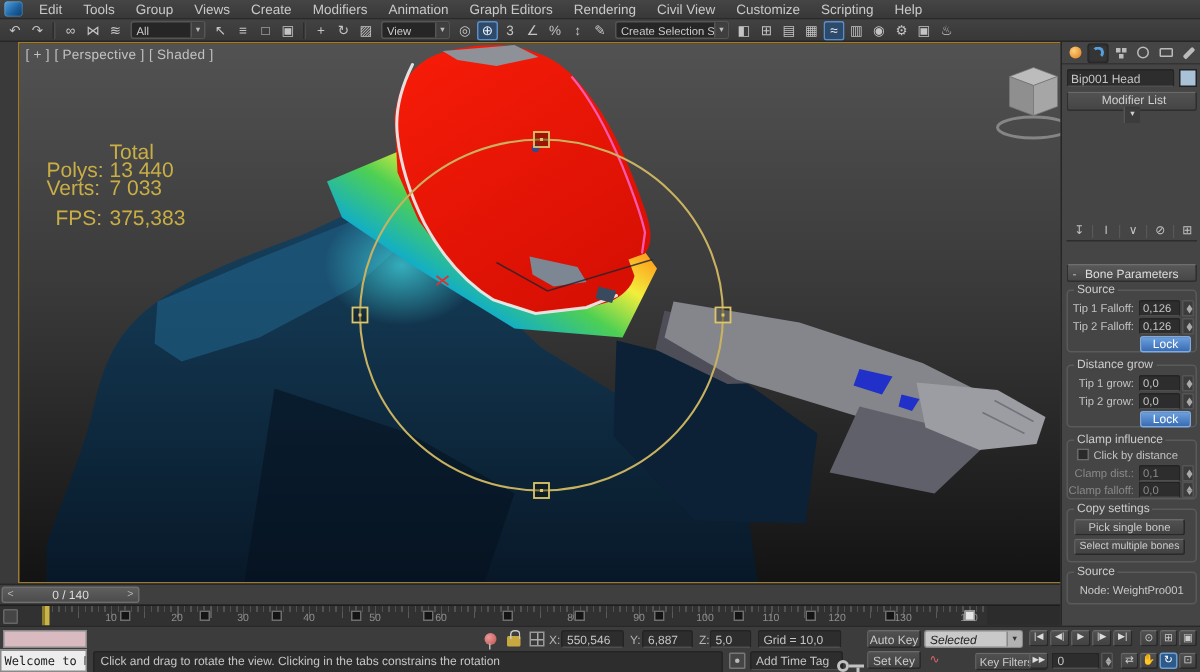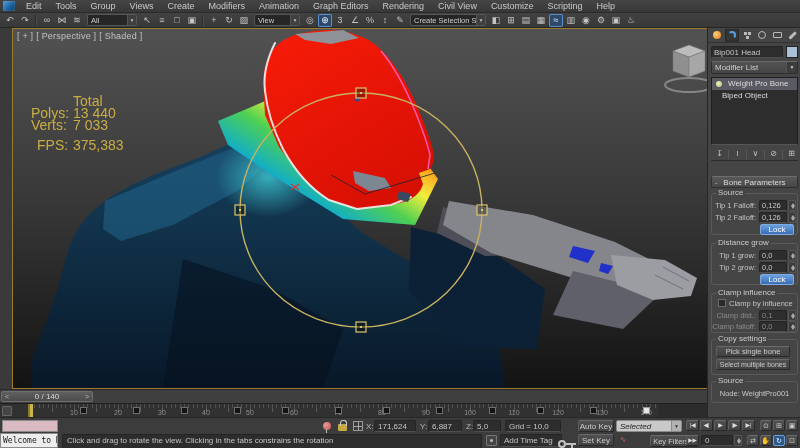--- a/index.html
+++ b/index.html
@@ -85,21 +85,21 @@
   .ptab { width:14px; height:13px; display:flex; align-items:center; justify-content:center; border-radius:2px; }
   .ptab.selected { background:#353535; box-shadow:inset 0 0 2px #111; }
   .ti-create { width:8px; height:8px; border-radius:50%; background:radial-gradient(circle at 35% 35%, #ffcf7a,#e07b1a); }
   .ti-modify { width:8px; height:8px; border:2px solid transparent; border-top-color:#57a0e0; border-right-color:#57a0e0; border-radius:50%; }
   .ti-hier { width:3px; height:3px; background:#bbb; box-shadow:4px 0 #bbb, 2px 4px #bbb; margin:-3px 4px 0 0; }
   .ti-motion { width:8px; height:8px; border:1.5px solid #bbb; border-radius:50%; }
   .ti-display { width:9px; height:6px; border:1.5px solid #bbb; border-radius:1px; }
   .ti-utils { width:9px; height:2.5px; background:#bbb; transform:rotate(-45deg); border-radius:1px; }
   #name-field { position:absolute; left:3px; top:18px; width:72px; height:12px; line-height:11px; padding-left:2px; }
   #color-swatch { position:absolute; left:78px; top:18px; width:12px; height:12px; background:#a9c2d8; border:1px solid #222; }
-  #modlist { position:absolute; left:3px; top:33px; width:87px; height:13px; background:linear-gradient(#525252,#454545); border:1px solid #2e2e2e; border-top-color:#6a6a6a; border-radius:2px; display:flex; align-items:center; }
+  #modlist { position:absolute; left:3px; top:33px; width:87px; height:13px; background:linear-gradient(#525252,#454545); border:1px solid #2e2e2e; border-top-color:#6a6a6a; border-radius:2px; display:flex; align-items:center;flex-direction:column; }
   #modlist .dd-label { flex:1; padding-left:3px; }
   #modlist .dd-arrow { width:11px; height:100%; background:#3c3c3c; border-left:1px solid #555; font-size:5px; text-align:center; line-height:11px; }
   #stack { position:absolute; left:3px; top:49px; width:87px; height:68px; background:#2d2d2d; border:1px solid #1f1f1f; border-bottom-color:#555; }
   .stack-row { height:12px; line-height:12px; color:#ddd; position:relative; white-space:nowrap; overflow:hidden; }
   .stack-row.selected { background:#5a5a62; }
   .stack-row .bulb { position:absolute; left:4px; top:3px; width:6px; height:6px; border-radius:50%; background:radial-gradient(circle at 35% 35%, #f2f2c2,#b9b978); }
   #stack-toolbar { position:absolute; left:3px; top:120px; width:87px; height:13px; display:flex; align-items:center; gap:2px; padding-left:2px; border-bottom:1px solid #2d2d2d; }
   .stk-icon { width:13px; height:11px; font-size:8px; line-height:10px; text-align:center; color:#c2c2c2; }
   .stk-sep { width:1px; height:9px; background:#2c2c2c; border-right:1px solid #585858; }
   #rollout-hdr { position:absolute; left:3px; top:148px; width:87px; height:12px; background:linear-gradient(#585858,#474747); border:1px solid #2e2e2e; border-top-color:#6e6e6e; border-radius:2px; text-align:center; line-height:11px; color:#ddd; }
@@ -313,21 +313,21 @@
   </div>
 
 <div id="statusbar">
   <div id="ml-pink"></div>
   <div id="ml-white">Welcome to M</div>
   <div id="prompt-field" class="sunken">Click and drag to rotate the view.  Clicking in the tabs constrains the rotation</div>
   <div id="pin-icon"></div>
   <div id="lock-icon"></div>
   <div id="gizmo-icon"></div>
   <span class="coord-label" style="left:366px;">X:</span>
-  <div class="coord-field sunken" style="left:374px; width:42px;">171,624</div>
+  <div class="coord-field sunken" style="left:374px; width:42px;">550,546</div>
   <span class="coord-label" style="left:420px;">Y:</span>
   <div class="coord-field sunken" style="left:428px; width:34px;">6,887</div>
   <span class="coord-label" style="left:466px;">Z:</span>
   <div class="coord-field sunken" style="left:473px; width:28px;">5,0</div>
   <div class="coord-field sunken" style="left:505px; width:56px;">Grid = 10,0</div>
   <div id="isolate-icon"></div>
   <div class="sunken" style="position:absolute; left:500px; top:16px; width:62px; height:13px; line-height:12px; padding-left:3px;">Add Time Tag</div>
   <div id="key-icon">
       <div class="ring"></div>
       <div class="stem"></div>
@@ -379,29 +379,20 @@
     <div class="ptab">
         <div class="ti-utils"></div>
       </div>
   </div>
   <div id="name-field" class="sunken">Bip001 Head</div>
   <div id="color-swatch"></div>
   <div id="modlist">
     <span class="dd-label">Modifier List</span>
     <span class="dd-arrow">▼</span>
   </div>
-  <div id="stack">
-      <div class="stack-row selected">
-        <div class="bulb"></div>
-        <span style="position: absolute; left: 16px;">Weight Pro Bone</span>
-      </div>
-      <div class="stack-row">
-        <span style="position: absolute; left: 10px;">Biped Object</span>
-      </div>
-    </div>
   <div id="stack-toolbar">
       <div class="stk-icon">↧</div>
       <div class="stk-sep"></div>
       <div class="stk-icon">I</div>
       <div class="stk-sep"></div>
       <div class="stk-icon">∨</div>
       <div class="stk-sep"></div>
       <div class="stk-icon">⊘</div>
       <div class="stk-sep"></div>
       <div class="stk-icon">⊞</div>
@@ -438,21 +429,21 @@
         <div class="pfield sunken">0,0</div>
         <div class="pspin spinner"></div>
       </div>
     <div class="lockbtn" style="top:30px;">Lock</div>
   </div>
 
   <div class="grp" style="top:265px; height:40px;">
     <span class="grp-label">Clamp influence</span>
     <div class="prow" style="top:5px;">
         <div class="checkbox"></div>
-        <span style="position:absolute; left:17px; top:0; font-size:7.5px; color:#c2c2c2;">Clamp by influence</span>
+        <span style="position:absolute; left:17px; top:0; font-size:7.5px; color:#c2c2c2;">Click by distance</span>
       </div>
     <div class="prow" style="top:17px;">
         <span class="plabel dim">Clamp dist.:</span>
         <div class="pfield sunken dim">0,1</div>
         <div class="pspin spinner"></div>
       </div>
     <div class="prow" style="top:28px;">
         <span class="plabel dim">Clamp falloff:</span>
         <div class="pfield sunken dim">0,0</div>
         <div class="pspin spinner"></div>

